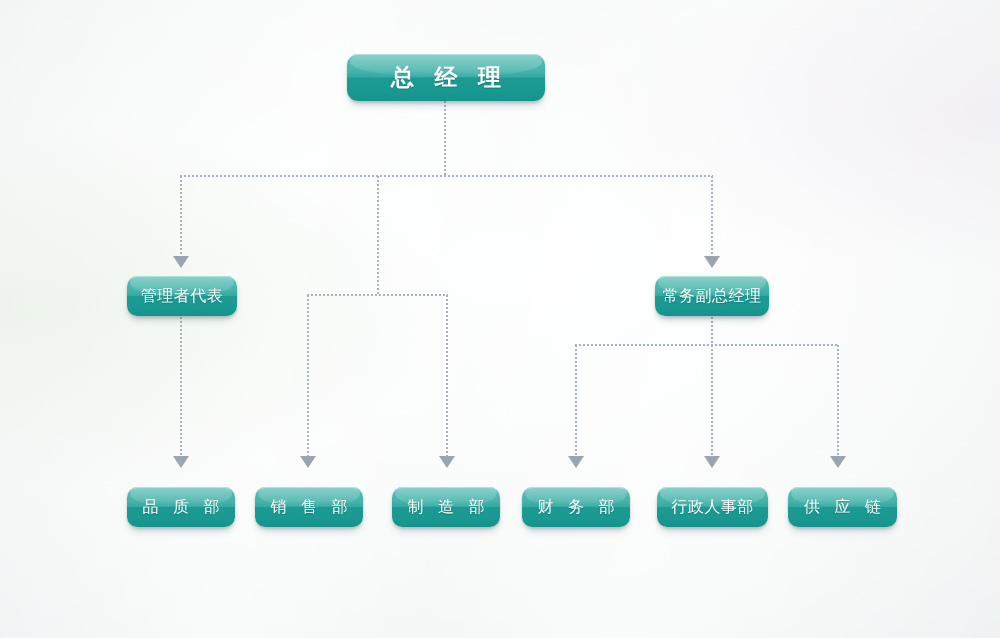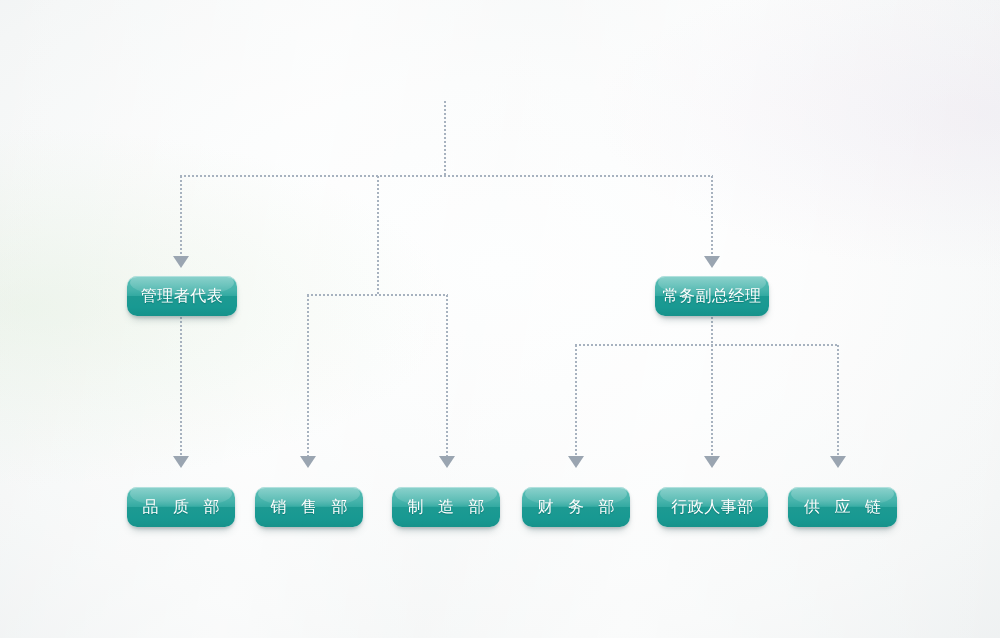--- a/index.html
+++ b/index.html
@@ -189,20 +189,23 @@
 
     <div class="vline" style="left:711px; top:345px; height:111px;"></div>
     <div class="arrow" style="left:704px; top:456px;"></div>
 
     <div class="vline" style="left:837px; top:345px; height:111px;"></div>
     <div class="arrow" style="left:830px; top:456px;"></div>
   </div>
 
   <div class="layer nodes">
 
+    <div class="node node-root">
+      <span>总 经 理</span>
+    </div>
 
     <div class="node node-mid n-mgmt-rep">
       <span>管理者代表</span>
     </div>
 
     <div class="node node-mid n-deputy">
       <span>常务副总经理</span>
     </div>
 
     <div class="node node-leaf n-quality">

